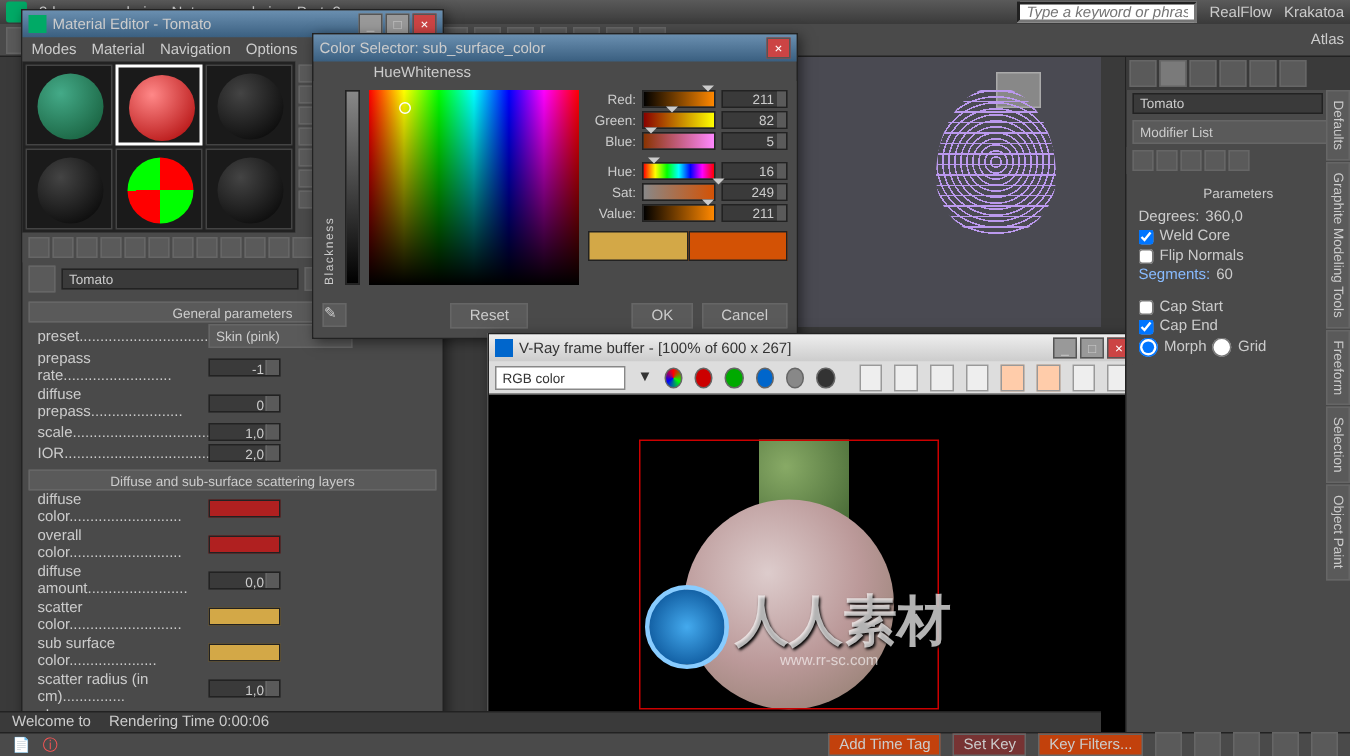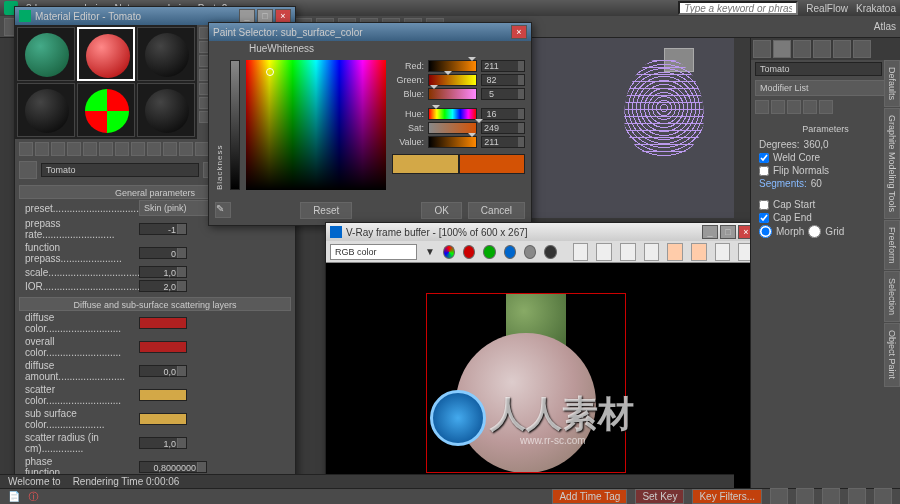--- a/index.html
+++ b/index.html
@@ -44,21 +44,21 @@
 
 .cs-body{display:flex;gap:6px;padding:6px;background:#4a4a4a}
 .cs-gradient{width:140px;height:130px;background:linear-gradient(to bottom,rgba(0,0,0,0),#000),linear-gradient(to right,#f00,#ff0,#0f0,#0ff,#00f,#f0f,#f00);position:relative}
 .cs-marker{position:absolute;width:8px;height:8px;border:1px solid #fff;border-radius:50%;top:8px;left:20px}
 .cs-blackbar{width:10px;height:130px;background:linear-gradient(#888 0%,#000 100%);border:1px solid #222}
 .cs-right{flex:1}
 .cs-slider-row{display:flex;align-items:center;gap:4px;margin-bottom:2px}
 .cs-slider-row .lbl{width:32px;text-align:right;font-size:9px}
 .cs-slider{flex:1;height:12px;border:1px solid #222;position:relative}
 .cs-slider .arrow{position:absolute;top:-4px;width:0;height:0;border:4px solid transparent;border-top-color:#ccc}
-.cs-val{width:44px;height:12px;background:#3a3a3a;border:1px solid #222;text-align:center;padding-right:23px;font-size:9px;line-height:10px;position:relative}
+.cs-val{width:44px;height:12px;background:#3a3a3a;border:1px solid #222;text-align:right;padding-right:8px;font-size:9px;line-height:10px;position:relative}
 .cs-val::after{content:'';position:absolute;right:0;top:0;width:6px;height:100%;background:#5a5a5a}
 .cs-preview{display:flex;height:20px;margin-top:6px}
 .cs-preview div{flex:1;border:1px solid #222}
 .cs-buttons{display:flex;justify-content:space-between;padding:6px;background:#4a4a4a}
 .cs-buttons button{background:#5a5a5a;border:1px solid #666;color:#ccc;padding:2px 12px;font-size:10px}
 
 
 .vfb-toolbar{height:22px;background:#ddd;display:flex;align-items:center;gap:8px;padding:0 4px;border-bottom:1px solid #888}
 .vfb-toolbar .dd{width:100px;height:16px;background:#fff;border:1px solid #888;font-size:9px;color:#333;padding:0 4px;line-height:14px}
 .vfb-toolbar .dot{width:14px;height:14px;border-radius:50%;border:1px solid #666}
@@ -140,20 +140,26 @@
 <div class="win" style="left:14px;top:6px;width:282px;height:480px">
   <div class="win-titlebar blue">
     <span style="width:12px;height:12px;background:#0a6;margin-right:4px"></span>
     <span>Material Editor - Tomato</span>
     <div class="win-close">
       <span>_</span>
       <span>□</span>
       <span class="x">×</span>
     </div>
   </div>
+  <div class="menubar">
+    <span>Modes</span>
+    <span>Material</span>
+    <span>Navigation</span>
+    <span>Options</span>
+  </div>
   <div style="display:flex">
     <div class="slot-grid">
       <div class="slot">
           <div class="sphere green"></div>
         </div>
       <div class="slot active">
           <div class="sphere red"></div>
         </div>
       <div class="slot">
           <div class="sphere black"></div>
@@ -201,21 +207,21 @@
     <div class="rollout-hdr">General parameters</div>
     <div class="param-row">
         <span class="label">preset..................................</span>
         <div class="dropdown-sel" style="width:96px">Skin (pink)</div>
       </div>
     <div class="param-row">
         <span class="label">prepass rate..........................</span>
         <div class="spinner">-1</div>
       </div>
     <div class="param-row">
-        <span class="label">function prepass......................</span>
+        <span class="label">diffuse prepass......................</span>
         <div class="spinner">0</div>
       </div>
     <div class="param-row">
         <span class="label">scale....................................</span>
         <div class="spinner">1,0</div>
       </div>
     <div class="param-row">
         <span class="label">IOR.....................................</span>
         <div class="spinner">2,0</div>
       </div>
@@ -251,21 +257,21 @@
         <div class="spinner" style="width:68px">0,8000000</div>
       </div>
   </div>
   <div class="rollout">
     <div class="rollout-hdr">Specular layer</div>
   </div>
 </div>
 
 <div class="win" style="left:208px;top:22px;width:324px">
   <div class="win-titlebar blue">
-    <span>Paint Selector: sub_surface_color</span>
+    <span>Color Selector: sub_surface_color</span>
     <div class="win-close">
         <span class="x">×</span>
       </div>
   </div>
   <div style="display:flex;padding:2px 20px 0 40px;font-size:9px">
     <span>Hue</span>
     <span>Whiteness</span>
   </div>
   <div class="cs-body">
     <div style="writing-mode:vertical-rl;transform:rotate(180deg);font-size:8px;letter-spacing:1px">Blackness</div>

